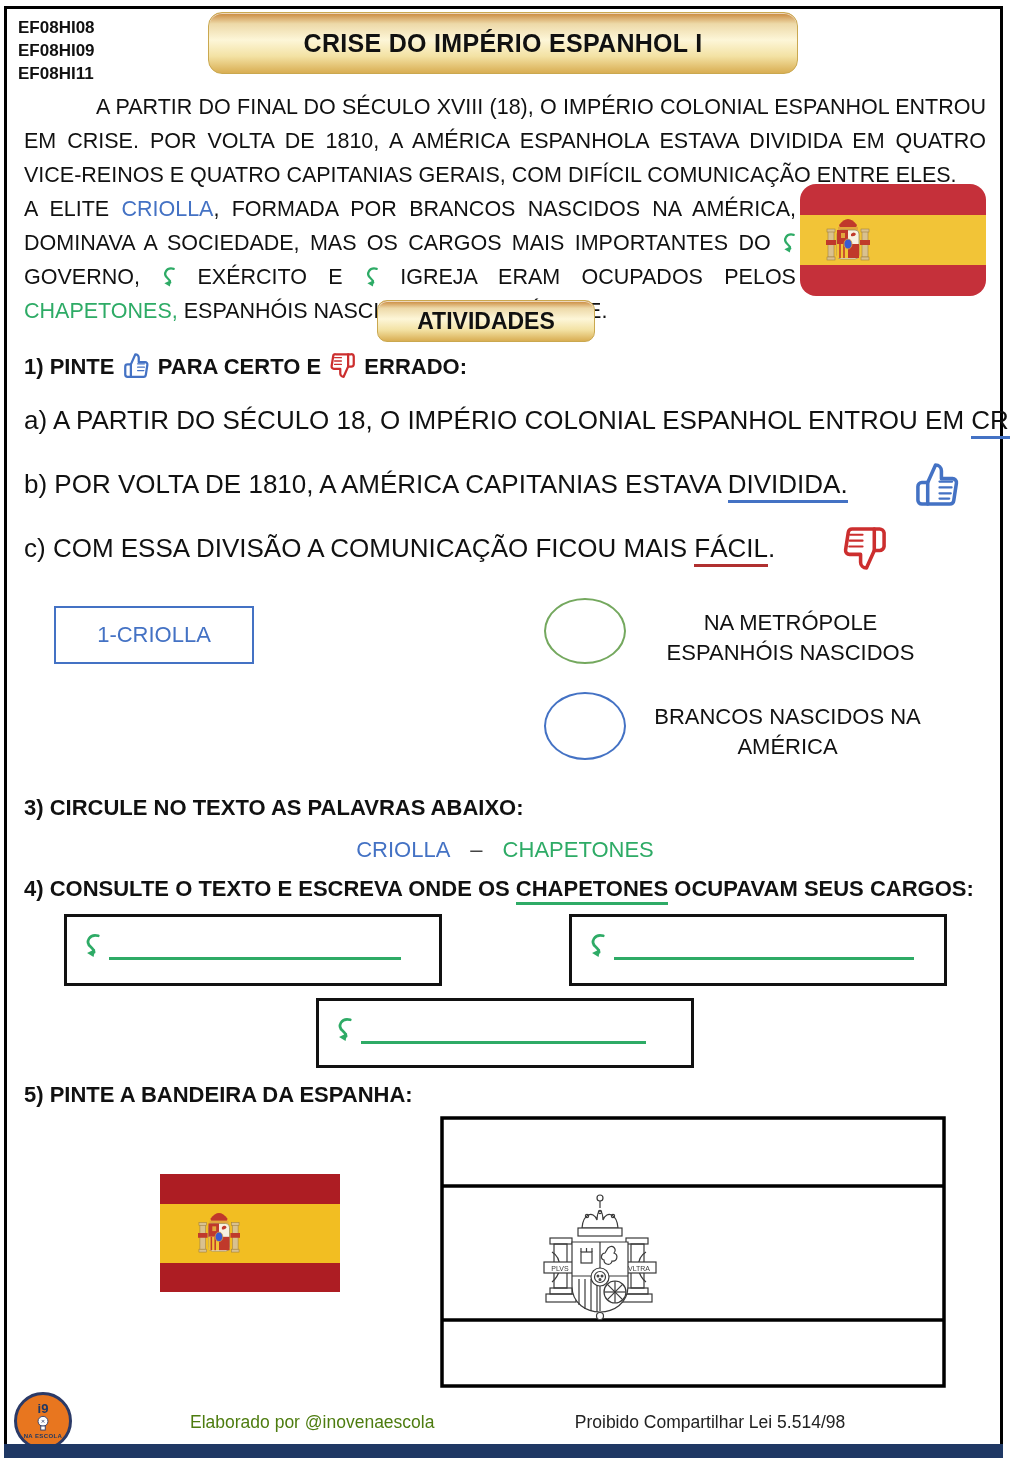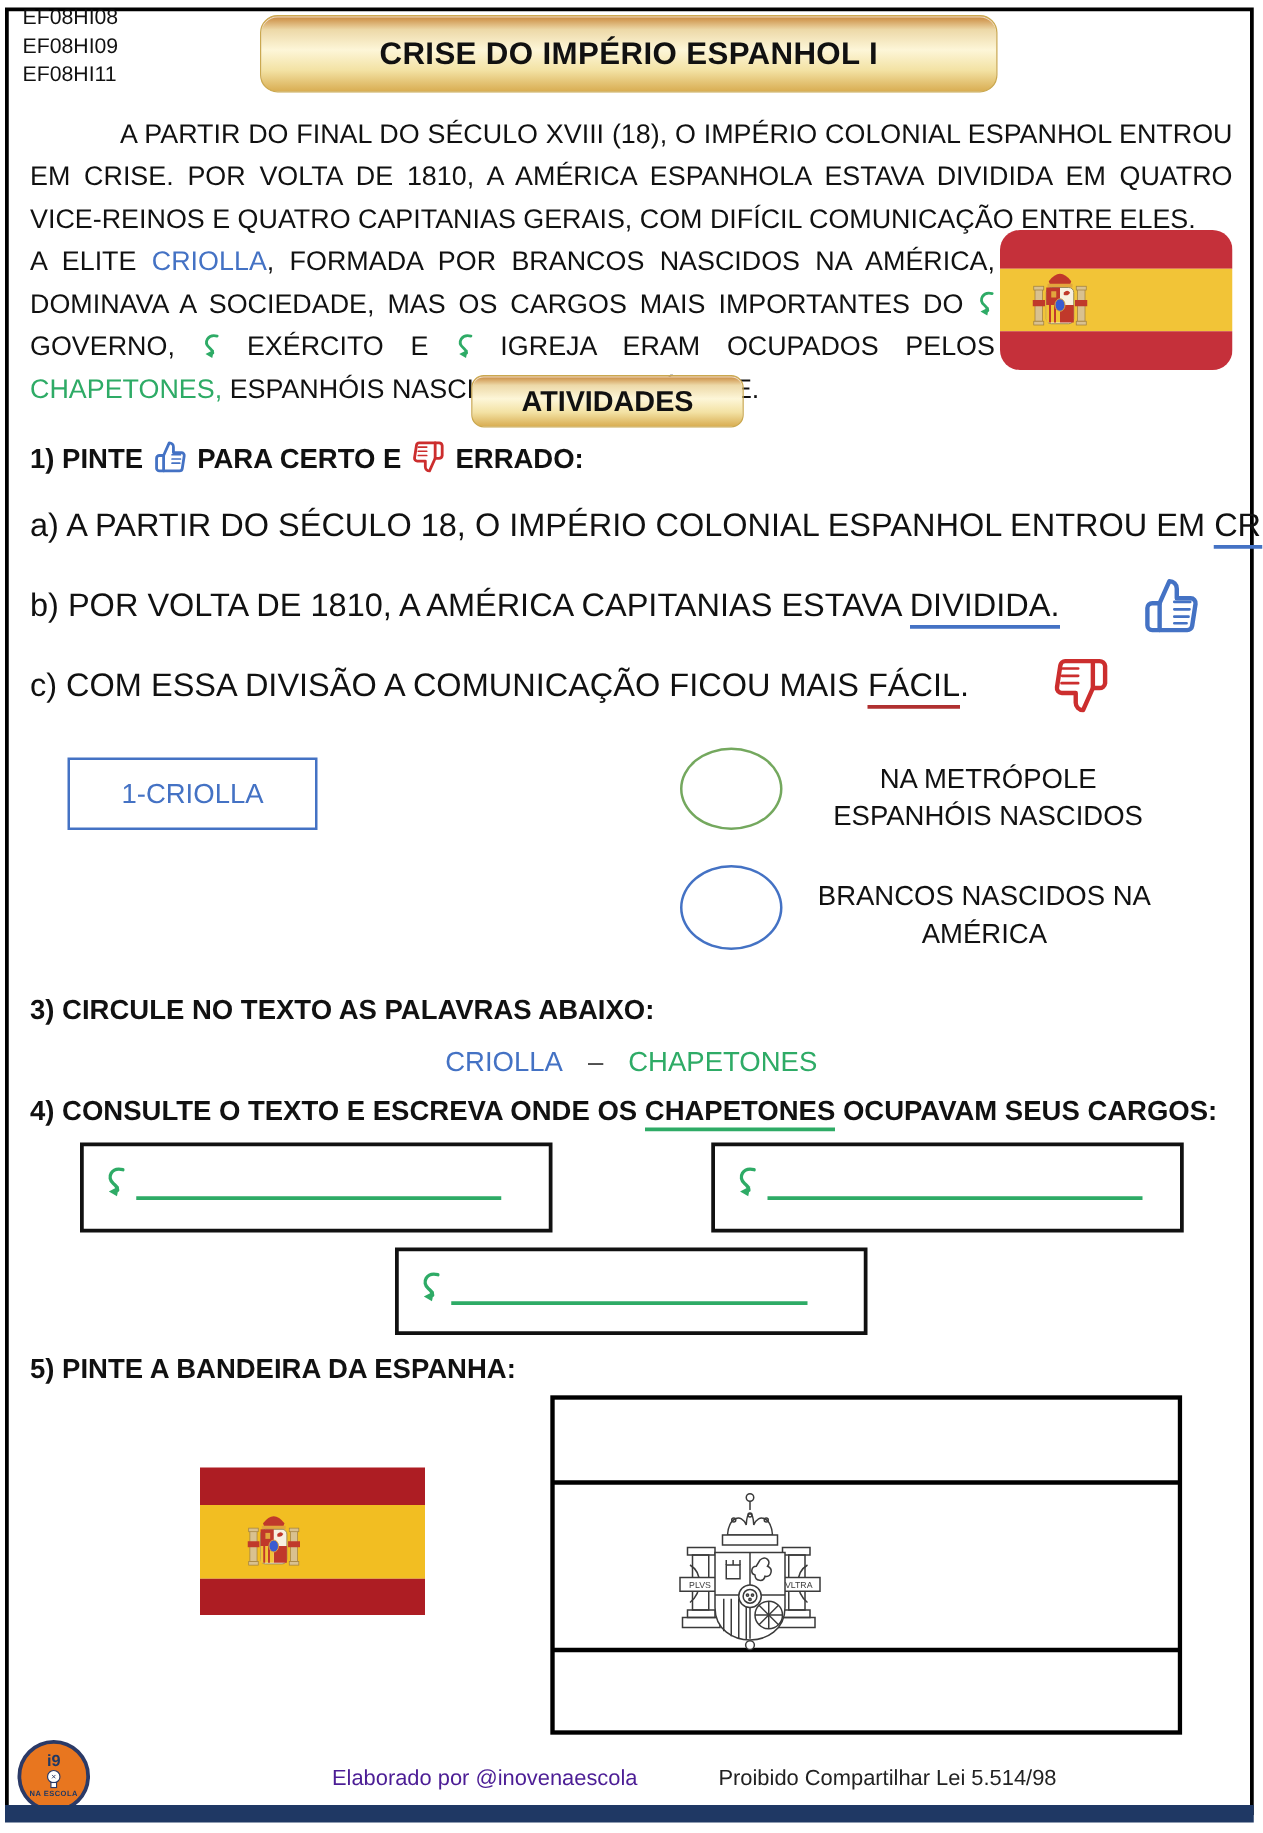--- a/index.html
+++ b/index.html
@@ -2,21 +2,21 @@
 <html><head>
 <meta charset="utf-8">
 <style>
   html,body{margin:0;padding:0;background:#fff;}
   body{width:1010px;height:1466px;position:relative;font-family:"Liberation Sans",sans-serif;color:#111;}
   .page{position:relative;width:1010px;height:1466px;background:#fff;overflow:hidden;}
   .frame{position:absolute;left:4px;top:6px;width:999px;height:1446px;border:3px solid #000;box-sizing:border-box;pointer-events:none;}
   .bottom-bar{position:absolute;left:4px;top:1444px;width:999px;height:14px;background:#1F3864;}
 
   
-  .codes{position:absolute;left:18px;top:2px;font-size:17px;font-weight:400;line-height:23px;}
+  .codes{position:absolute;left:18px;top:16px;font-size:17px;font-weight:700;line-height:23px;}
   .pill{background:linear-gradient(180deg,#c9873b 0%,#edd9a8 18%,#fdf6d8 45%,#f3e2a4 72%,#d9ae53 100%);border:1px solid #caa84f;box-shadow:inset 0 1px 0 rgba(255,255,255,.65);box-sizing:border-box;}
   .title-pill{position:absolute;left:208px;top:12px;width:590px;height:62px;border-radius:14px;display:flex;align-items:center;justify-content:center;font-size:25px;font-weight:700;letter-spacing:.3px;}
   .ativ-pill{position:absolute;left:377px;top:300px;width:218px;height:42px;border-radius:10px;display:flex;align-items:center;justify-content:center;font-size:23px;font-weight:700;}
 
   
   .intro{position:absolute;left:24px;top:90px;width:962px;font-size:21.5px;line-height:34px;}
   .intro .p1{margin:0;text-align:justify;text-indent:72px;}
   .intro .row2{display:flex;align-items:flex-start;}
   .intro .p2{margin:0;width:772px;text-align:justify;}
   .blue{color:#4472C4;}
@@ -67,21 +67,21 @@
   .print-flag .band-r{height:25%;background:#AD1D23;}
   .print-flag .band-y{height:50%;background:#F2BE22;}
   .print-flag .coat{position:absolute;left:38px;top:20px;}
   .outline-flag{position:absolute;left:416px;top:34px;width:506px;height:272px;}
 
   
   .footer{position:absolute;left:0;top:1392px;width:1010px;height:52px;}
   .logo{position:absolute;left:14px;top:0;width:58px;height:58px;border-radius:50%;background:#E8761F;border:3px solid #2B3A67;box-sizing:border-box;display:flex;flex-direction:column;align-items:center;justify-content:center;}
   .logo .i9{color:#1F3864;font-weight:700;font-size:13px;line-height:12px;}
   .logo .sub{font-size:6px;color:#1F3864;font-weight:700;letter-spacing:.4px;}
-  .credit{position:absolute;left:190px;top:20px;width:320px;text-align:right;font-size:17.5px;color:#4c1d95;}
+  .credit{position:absolute;left:190px;top:20px;width:320px;text-align:left;font-size:17.5px;color:#4d7c0f;}
   .notice{position:absolute;left:560px;top:20px;width:300px;text-align:center;font-size:17.5px;color:#222;}
 </style>
 </head>
 <body>
 
 <div class="page">
   <div class="frame"></div>
 
   <div class="codes">
     <div>EF08HI08</div>

